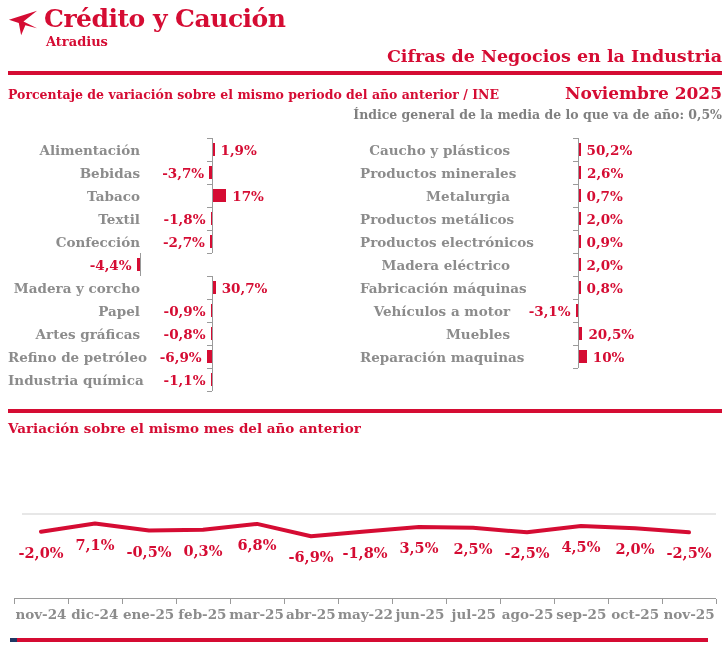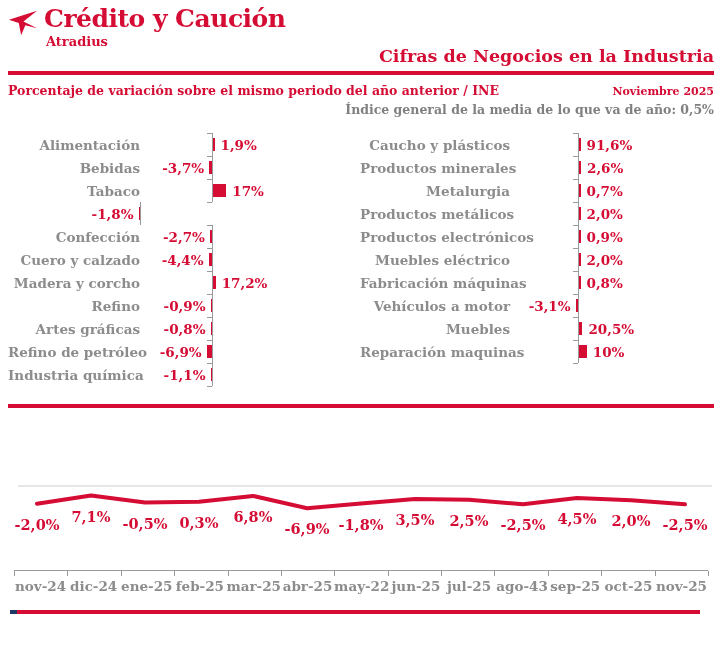--- a/index.html
+++ b/index.html
@@ -1,33 +1,33 @@
 <!DOCTYPE html>
 <html style="--red: #D50C33;"><head>
 <meta charset="utf-8">
 <style>
   html,body{margin:0;padding:0;background:#fff;}
   body{width:722px;height:650px;overflow:hidden;font-family:"DejaVu Serif",serif;-webkit-font-smoothing:antialiased;}
-  .page{padding:6px 8px 0 8px;}
+  .page{padding:6px 0 0 8px;}
 
   
   .hdr{display:flex;justify-content:space-between;align-items:flex-end;height:62px;}
   .logo{display:flex;align-items:flex-start;gap:6px;align-self:flex-start;}
   .logo-icon{width:30px;height:30px;margin-top:2px;}
   .logo-texts{line-height:1;}
   .logo-main{font-size:25px;font-weight:bold;color:var(--red);letter-spacing:-0.5px;}
   .logo-sub{font-size:13px;font-weight:bold;color:var(--red);margin-top:4px;margin-left:2px;}
   .page-title{font-size:17.5px;font-weight:bold;color:var(--red);margin-bottom:2px;}
 
   .rule{height:4px;background:var(--red);border:none;margin:0;}
   .rule1{margin-top:3px;}
 
   .subrow{display:flex;justify-content:space-between;align-items:baseline;margin-top:8px;}
   .sub-left{font-size:12.5px;font-weight:bold;color:var(--red);}
-  .sub-right{font-size:11px;font-weight:bold;color:var(--red);}
+  .sub-right{font-size:17px;font-weight:bold;color:var(--red);}
   .indexrow{text-align:right;font-size:12.5px;font-weight:bold;color:#808080;margin-top:4px;}
 
   
   .barcols{display:flex;margin-top:16px;}
   .barcol{display:flex;flex-direction:column;}
   .barcol0{width:352px;}
   .barcol1{width:354px;}
   .brow{display:grid;align-items:center;height:23px;position:relative;}
   .barcol0 .brow{grid-template-columns:132px 72px auto;}
   .barcol1 .brow{grid-template-columns:150px 68px auto;}
@@ -105,56 +105,56 @@
         <div class="brow">
           <span class="blabel">Tabaco</span>
           <span class="bneg"></span>
           <span class="bpos">
             <span class="bbar" style="width:13.26px"></span>
             <span class="bval">17%</span>
           </span>
           <span class="btick" style="left:199px"></span>
         </div>
         <div class="brow">
+          <span class="blabel">Textil</span>
           <span class="bneg">
             <span class="bval">-1,8%</span>
             <span class="bbar" style="width:1.5px"></span>
           </span>
           <span class="bpos"></span>
           <span class="btick" style="left:199px"></span>
         </div>
         <div class="brow">
           <span class="blabel">Confección</span>
           <span class="bneg">
             <span class="bval">-2,7%</span>
             <span class="bbar" style="width:2.1060000000000003px"></span>
           </span>
           <span class="bpos"></span>
           <span class="btick" style="left:199px"></span>
         </div>
         <div class="brow">
-          <span class="blabel">Cuero y calzado</span>
           <span class="bneg">
             <span class="bval">-4,4%</span>
             <span class="bbar" style="width:3.4320000000000004px"></span>
           </span>
           <span class="bpos"></span>
           <span class="btick" style="left:199px"></span>
         </div>
         <div class="brow">
           <span class="blabel">Madera y corcho</span>
           <span class="bneg"></span>
           <span class="bpos">
             <span class="bbar" style="width:2.652px"></span>
-            <span class="bval">17,2%</span>
-          </span>
-          <span class="btick" style="left:199px"></span>
-        </div>
-        <div class="brow">
-          <span class="blabel">Refino</span>
+            <span class="bval">30,7%</span>
+          </span>
+          <span class="btick" style="left:199px"></span>
+        </div>
+        <div class="brow">
+          <span class="blabel">Papel</span>
           <span class="bneg">
             <span class="bval">-0,9%</span>
             <span class="bbar" style="width:1.5px"></span>
           </span>
           <span class="bpos"></span>
           <span class="btick" style="left:199px"></span>
         </div>
         <div class="brow">
           <span class="blabel">Artes gráficas</span>
           <span class="bneg">
@@ -183,21 +183,21 @@
           <span class="btick" style="left:199px"></span>
           <span class="btick" style="left:199px;top:auto;bottom:-0.5px"></span>
         </div>
       </div>
     <div class="barcol barcol1" id="barcol-1">
         <div class="brow">
           <span class="blabel">Caucho y plásticos</span>
           <span class="bneg"></span>
           <span class="bpos">
             <span class="bbar" style="width:1.5px"></span>
-            <span class="bval">91,6%</span>
+            <span class="bval">50,2%</span>
           </span>
           <span class="btick" style="left:213px"></span>
         </div>
         <div class="brow">
           <span class="blabel">Productos minerales</span>
           <span class="bneg"></span>
           <span class="bpos">
             <span class="bbar" style="width:2.028px"></span>
             <span class="bval">2,6%</span>
           </span>
@@ -224,21 +224,21 @@
         <div class="brow">
           <span class="blabel">Productos electrónicos</span>
           <span class="bneg"></span>
           <span class="bpos">
             <span class="bbar" style="width:1.5px"></span>
             <span class="bval">0,9%</span>
           </span>
           <span class="btick" style="left:213px"></span>
         </div>
         <div class="brow">
-          <span class="blabel">Muebles eléctrico</span>
+          <span class="blabel">Madera eléctrico</span>
           <span class="bneg"></span>
           <span class="bpos">
             <span class="bbar" style="width:1.56px"></span>
             <span class="bval">2,0%</span>
           </span>
           <span class="btick" style="left:213px"></span>
         </div>
         <div class="brow">
           <span class="blabel">Fabricación máquinas</span>
           <span class="bneg"></span>
@@ -273,20 +273,21 @@
             <span class="bbar" style="width:7.800000000000001px"></span>
             <span class="bval">10%</span>
           </span>
           <span class="btick" style="left:213px"></span>
           <span class="btick" style="left:213px;top:auto;bottom:-0.5px"></span>
         </div>
       </div>
   </div>
 
   <div class="rule rule2"></div>
+  <div class="sec2-title">Variación sobre el mismo mes del año anterior</div>
 
   <div class="linewrap">
     <svg id="line-svg" width="702" height="100" viewBox="0 0 702 100">
         <line x1="8" y1="28" x2="702" y2="28" stroke="#cfcfcf" stroke-width="1.2"></line>
         <polyline points="27.0,45.8 81.0,37.6 135.0,44.5 189.0,43.7 243.0,37.9 297.0,50.2 351.0,45.6 405.0,40.9 459.0,41.8 513.0,46.3 567.0,40.0 621.0,42.2 675.0,46.3" fill="none" stroke="#D50C33" stroke-width="4" stroke-linejoin="round" stroke-linecap="round"></polyline>
         <text x="27.0" y="71.8" text-anchor="middle" font-family="DejaVu Serif, serif" font-weight="bold" font-size="14.5" fill="#D50C33">-2,0%</text>
         <text x="81.0" y="63.6" text-anchor="middle" font-family="DejaVu Serif, serif" font-weight="bold" font-size="14.5" fill="#D50C33">7,1%</text>
         <text x="135.0" y="70.5" text-anchor="middle" font-family="DejaVu Serif, serif" font-weight="bold" font-size="14.5" fill="#D50C33">-0,5%</text>
         <text x="189.0" y="69.7" text-anchor="middle" font-family="DejaVu Serif, serif" font-weight="bold" font-size="14.5" fill="#D50C33">0,3%</text>
         <text x="243.0" y="63.9" text-anchor="middle" font-family="DejaVu Serif, serif" font-weight="bold" font-size="14.5" fill="#D50C33">6,8%</text>
@@ -316,21 +317,21 @@
         <span class="mtick" style="left:100%"></span>
         <span class="mcell">nov-24</span>
         <span class="mcell">dic-24</span>
         <span class="mcell">ene-25</span>
         <span class="mcell">feb-25</span>
         <span class="mcell">mar-25</span>
         <span class="mcell">abr-25</span>
         <span class="mcell">may-22</span>
         <span class="mcell">jun-25</span>
         <span class="mcell">jul-25</span>
-        <span class="mcell">ago-43</span>
+        <span class="mcell">ago-25</span>
         <span class="mcell">sep-25</span>
         <span class="mcell">oct-25</span>
         <span class="mcell">nov-25</span>
       </div>
   </div>
 
   <div class="footrule">
     <div class="navy"></div>
     <div class="red"></div>
   </div>

